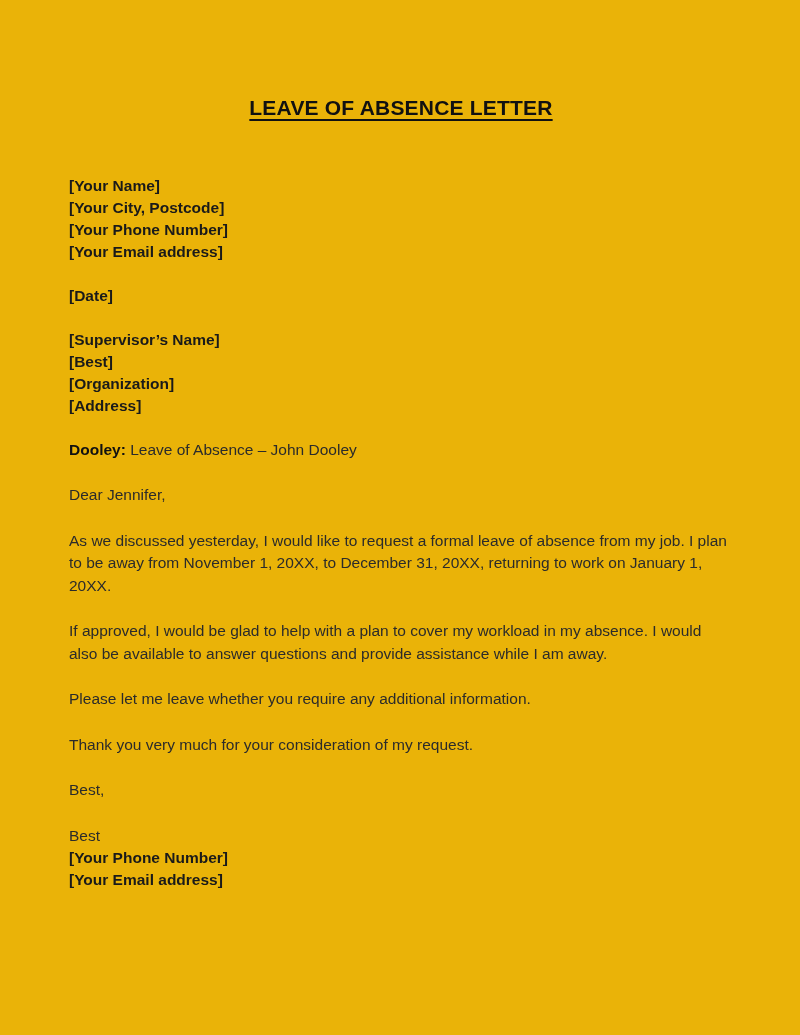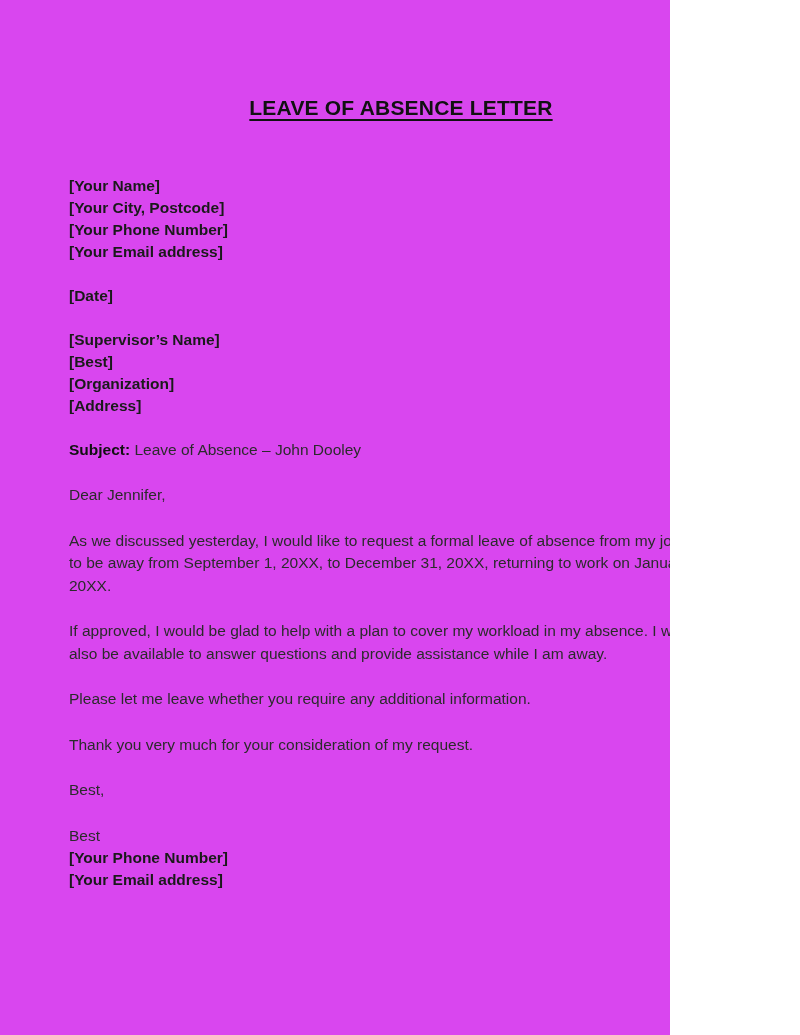--- a/index.html
+++ b/index.html
@@ -8,23 +8,23 @@
     padding: 0;
     background: #ffffff;
   }
   body {
     font-family: "Liberation Sans", sans-serif;
     color: #1a1a1a;
     -webkit-font-smoothing: antialiased;
   }
   .page {
     position: relative;
-    width: 670px;
+    width: 800px;
     height: 1035px;
-    background: #d946ef;
+    background: #eab308;
     box-sizing: border-box;
     overflow: hidden;
   }
   .sheet {
     position: absolute;
     left: 69px;
     top: 0;
     width: 664px;
   }
   .doc-title {
@@ -119,26 +119,26 @@
     </div>
 
     <div class="block recipient-block">
       <div class="line bold">[Supervisor’s Name]</div>
       <div class="line bold">[Best]</div>
       <div class="line bold">[Organization]</div>
       <div class="line bold">[Address]</div>
     </div>
 
     <div class="subject-line">
-      <span class="subject-label">Subject:</span><span> Leave of Absence – John Dooley</span>
+      <span class="subject-label">Dooley:</span><span> Leave of Absence – John Dooley</span>
     </div>
 
     <div class="para salutation">Dear Jennifer,</div>
 
-    <div class="para body-para">As we discussed yesterday, I would like to request a formal leave of absence from my job. I plan to be away from September 1, 20XX, to December 31, 20XX, returning to work on January 1, 20XX.</div>
+    <div class="para body-para">As we discussed yesterday, I would like to request a formal leave of absence from my job. I plan to be away from November 1, 20XX, to December 31, 20XX, returning to work on January 1, 20XX.</div>
     <div class="para body-para">If approved, I would be glad to help with a plan to cover my workload in my absence. I would also be available to answer questions and provide assistance while I am away.</div>
     <div class="para body-para">Please let me leave whether you require any additional information.</div>
     <div class="para body-para">Thank you very much for your consideration of my request.</div>
 
     <div class="para closing">Best,</div>
 
     <div class="block signature-block">
       <div class="signature-name">Best</div>
       <div class="line bold">[Your Phone Number]</div>
       <div class="line bold">[Your Email address]</div>

